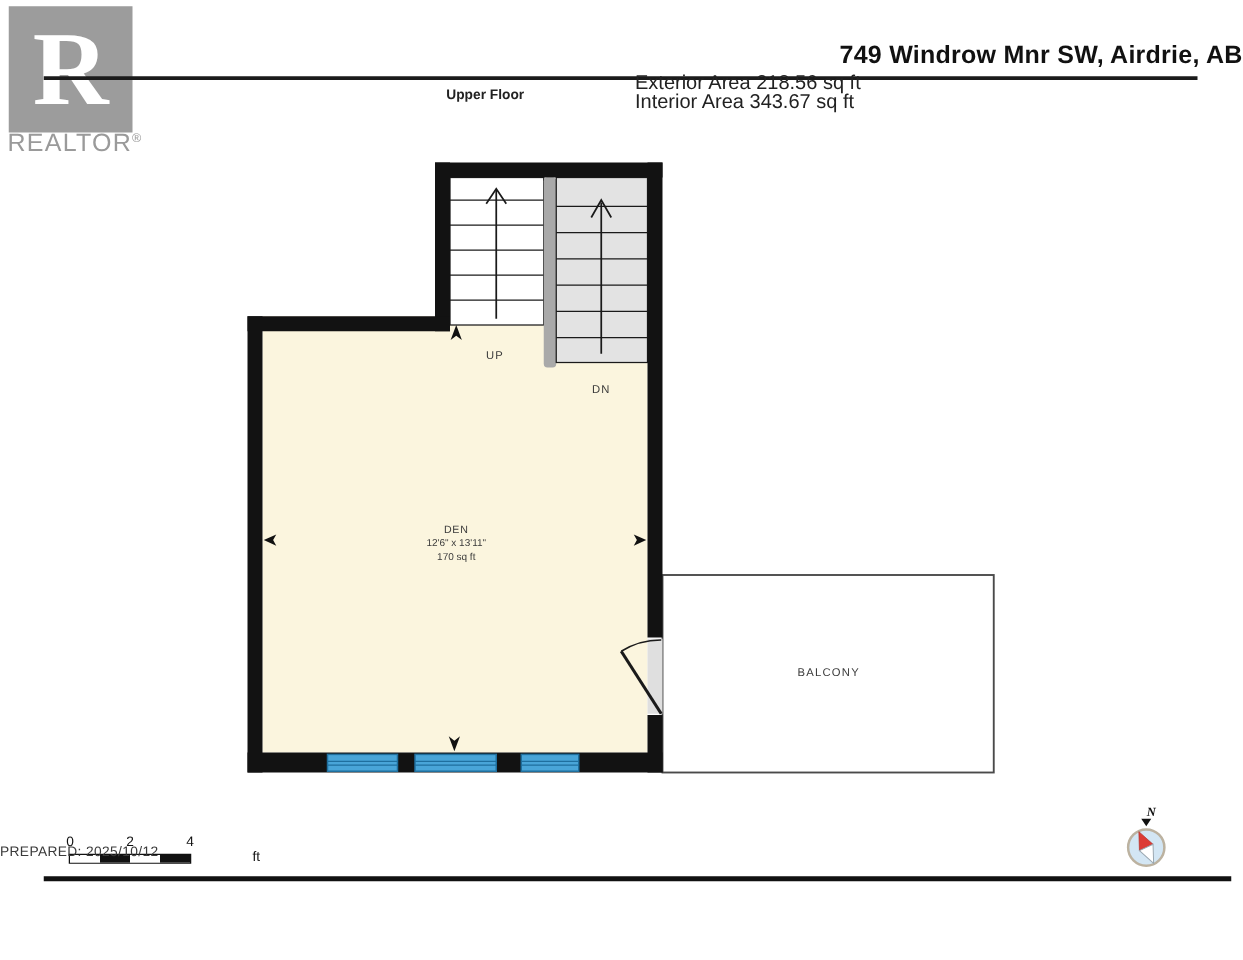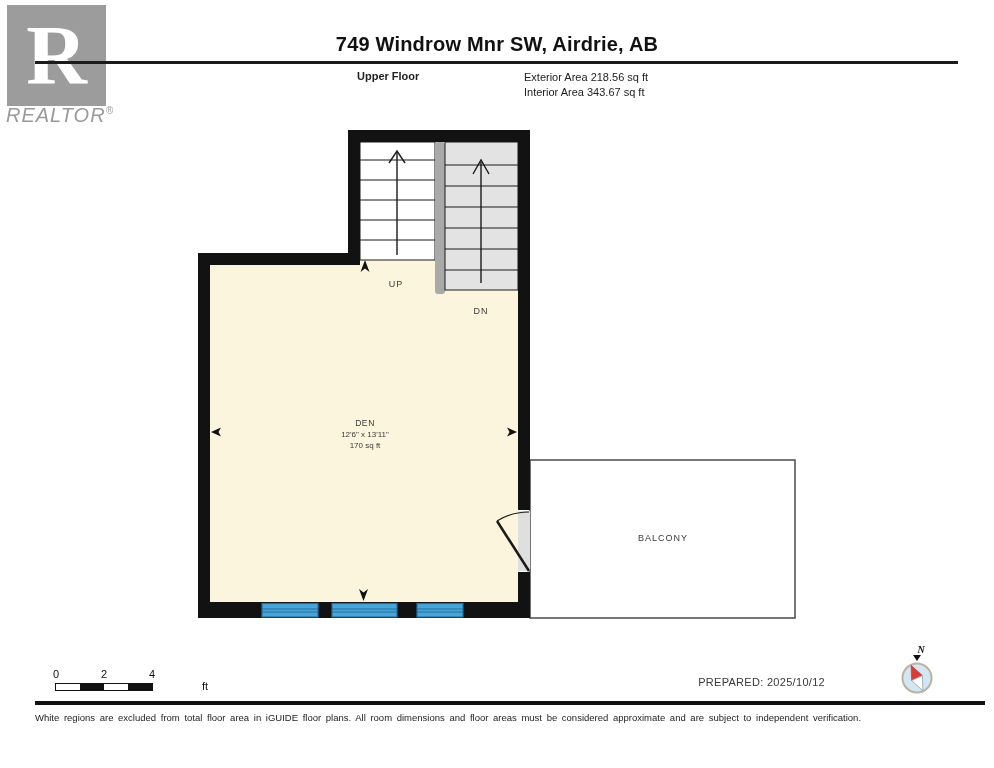--- a/index.html
+++ b/index.html
@@ -6,48 +6,48 @@
   html,body { width:994px; height:768px; background:#ffffff; overflow:hidden;
               font-family:"Liberation Sans", sans-serif; }
   .page { position:relative; width:994px; height:768px; background:#fff; }
 
   
   .logo-box { position:absolute; left:7px; top:5px; width:99px; height:101px;
               background:#9c9c9c; display:flex; align-items:center; justify-content:center; }
   .logo-r { font-family:"Liberation Serif", serif; font-weight:bold; font-size:84px;
             color:#ffffff; line-height:1; }
   .logo-text { position:absolute; left:6px; top:104px; font-size:20px; color:#9a9a9a;
-               letter-spacing:1px;font-style:italic; }
+               letter-spacing:1px; }
   .logo-text sup { font-size:10px; }
-  .page-title { position:absolute; left:0; top:33px; width:994px; text-align:center;
+  .page-title { position:absolute; left:0; top:33px; width:994px; text-align:right;
                 font-size:20px; font-weight:bold; color:#111; letter-spacing:0.2px; }
   .title-rule { position:absolute; left:35px; top:61px; width:923px; height:3px; background:#1b1b1b; }
   .floor-label { position:absolute; left:357px; top:70px; width:140px; text-align:left;
                  font-size:11px; font-weight:bold; color:#222; }
-  .areas { position:absolute; left:508px; top:70px; font-size:11px; color:#222; line-height:14.5px;margin-left:16px; }
+  .areas { position:absolute; left:508px; top:60px; font-size:16px; color:#222; line-height:14.5px; }
 
   
   svg.plan { position:absolute; left:0; top:0; width:994px; height:768px; }
   .plan-label { font-family:"Liberation Sans", sans-serif; font-size:9px; fill:#3a3a3a;
                 letter-spacing:1px; text-anchor:middle; }
   .room-name { font-family:"Liberation Sans", sans-serif; font-size:8.5px; fill:#3a3a3a;
                letter-spacing:0.6px; text-anchor:middle; }
   .room-dim { font-family:"Liberation Sans", sans-serif; font-size:8px; fill:#3a3a3a;
               text-anchor:middle; }
   .compass-n { font-family:"Liberation Serif", serif; font-style:italic; font-weight:bold;
                font-size:10px; fill:#111; text-anchor:middle; }
 
   
   .scale-label { position:absolute; top:668px; transform:translateX(-50%);
                  font-size:11px; color:#111; }
   .scale-bar { position:absolute; left:55px; top:683px; width:98px; height:8px;
                border:1px solid #111; display:flex; }
   .scale-seg { width:24px; height:100%; }
   .scale-unit { position:absolute; left:158px; top:680px; font-size:11px; color:#111;margin-left:44px; }
-  .prepared { position:absolute; left:0; top:676px; width:825px; text-align:right;
+  .prepared { position:absolute; left:0; top:676px; width:825px; text-align:left;
               font-size:11px; color:#3a3a3a; letter-spacing:0.3px; }
   .footer-rule { position:absolute; left:35px; top:701px; width:950px; height:4px; background:#111; }
   .disclaimer { position:absolute; left:35px; top:712px; width:950px; font-size:9.5px;
                 color:#222; word-spacing:2px; white-space:nowrap; }
 </style>
 </head>
 <body>
 
 <div class="page">
 
@@ -166,15 +166,14 @@
   <div class="scale-bar">
     <div class="scale-seg" style="background:#ffffff"></div>
     <div class="scale-seg" style="background:#111111"></div>
     <div class="scale-seg" style="background:#ffffff"></div>
     <div class="scale-seg" style="background:#111111"></div>
   </div>
   <span class="scale-unit">ft</span>
 
   <div class="prepared">PREPARED: 2025/10/12</div>
   <div class="footer-rule"></div>
-  <div class="disclaimer">White regions are excluded from total floor area in iGUIDE floor plans. All room dimensions and floor areas must be considered approximate and are subject to independent verification.</div>
 
 </div>
 
 </body></html>

